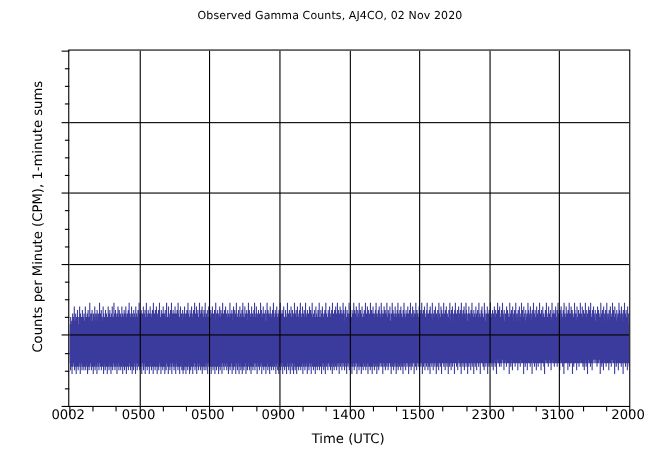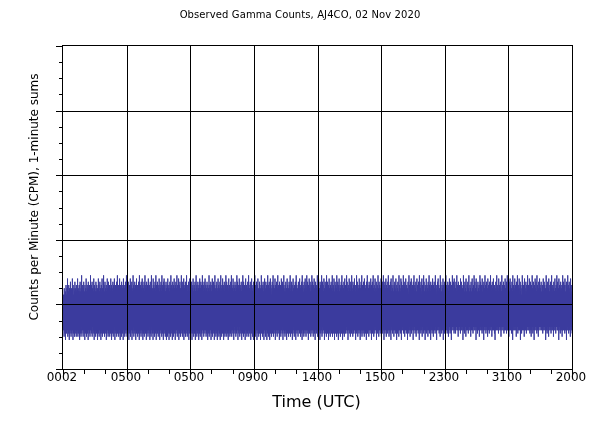--- a/index.html
+++ b/index.html
@@ -110,21 +110,21 @@
     line-height: 12px;
   }
 
   
   #xaxis-title {
     position: absolute;
     left: 62px;
     top: 392px;
     width: 509px;
     text-align: center;
-    font-size: 16px;
+    font-size: 12px;
     white-space: nowrap;
   }
   #yaxis-title {
     position: absolute;
     left: -131px;
     top: 190px;
     width: 330px;
     text-align: center;
     font-size: 12px;
     white-space: nowrap;

